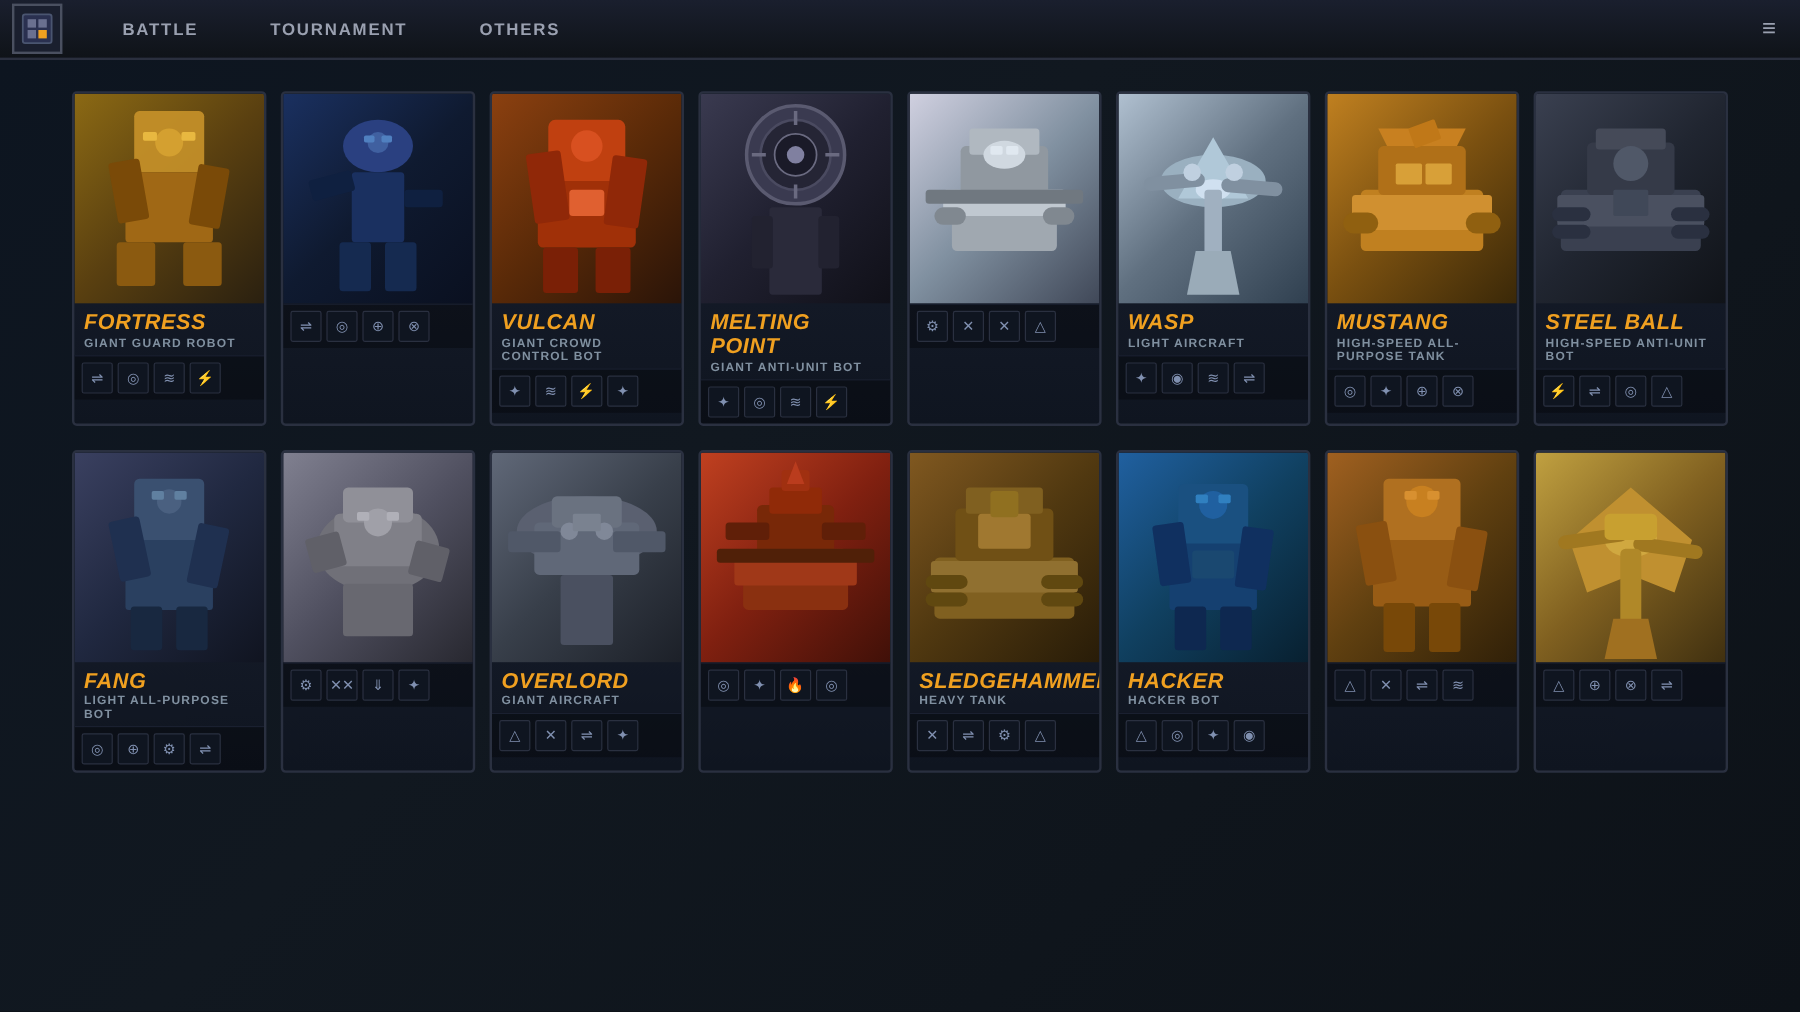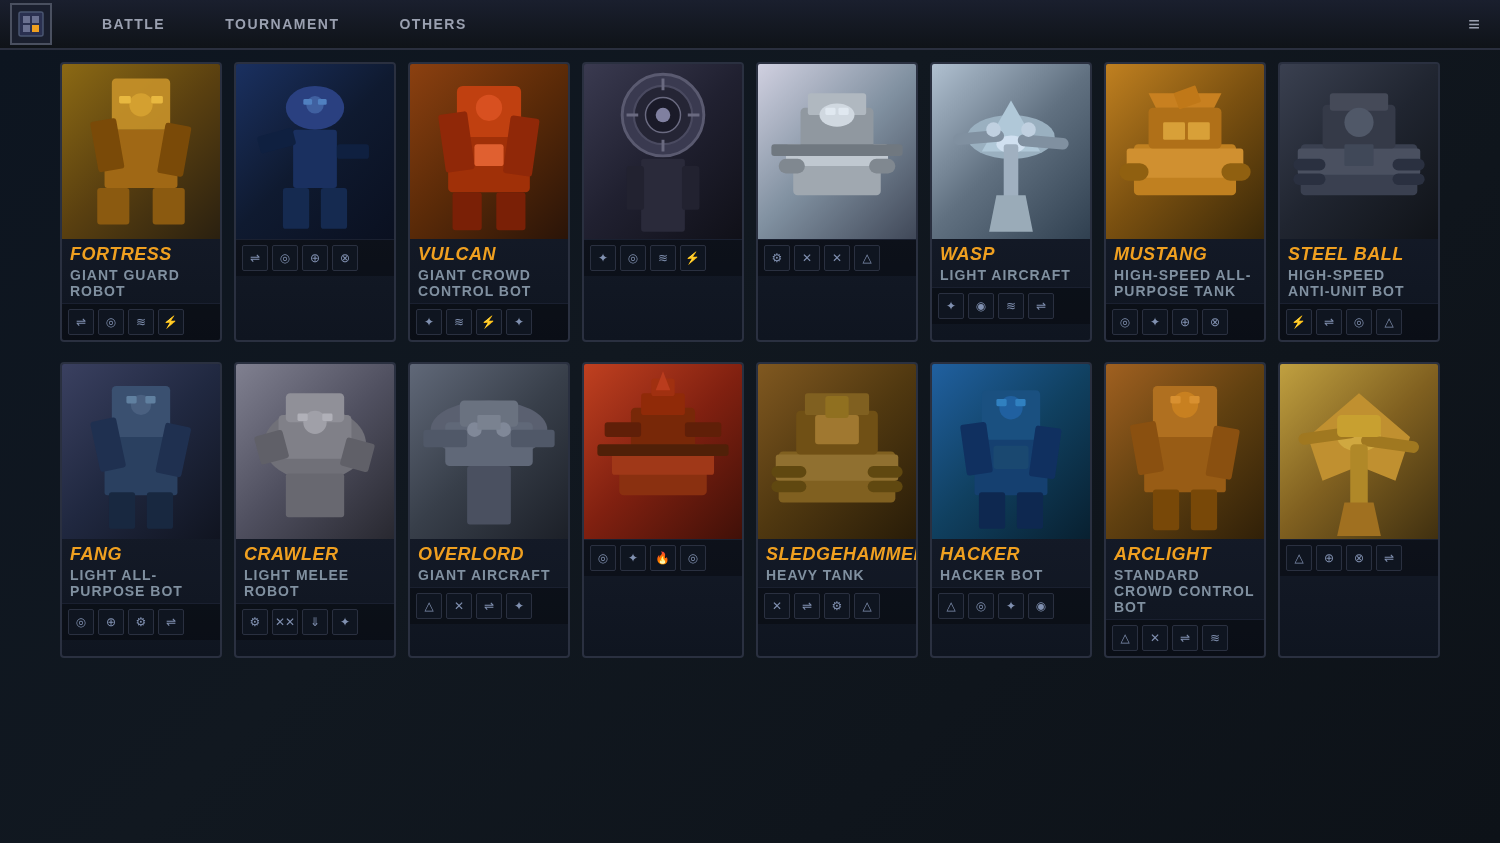--- a/index.html
+++ b/index.html
@@ -71,21 +71,21 @@
     .nav-menu-btn {
       margin-left: auto;
       font-size: 20px;
       cursor: pointer;
       color: #9aa0b0;
       padding: 0 10px;
     }
 
     
     .main-content {
-      padding: 12px 60px;
+      padding: 26px 60px;
       background: linear-gradient(135deg, #0d1520 0%, #111820 40%, #0d1218 100%);
       height: calc(843px - 50px);
       overflow: hidden;
     }
 
     
     .unit-grid {
       display: flex;
       flex-direction: column;
       gap: 20px;
@@ -151,21 +151,21 @@
       font-size: 18px;
       font-weight: 900;
       font-style: italic;
       color: #f0a020;
       line-height: 1.1;
       text-transform: uppercase;
       letter-spacing: 0.5px;
     }
 
     .unit-type {
-      font-size: 14px;
+      font-size: 10px;
       color: #8090a0;
       text-transform: uppercase;
       letter-spacing: 1px;
       margin-top: 2px;
       font-weight: 600;
     }
 
     .unit-icons {
       display: flex;
       gap: 4px;
@@ -313,20 +313,24 @@
               <line x1="50" y1="10" x2="50" y2="18" stroke="#6a6a80" stroke-width="2"></line>
               <line x1="50" y1="52" x2="50" y2="60" stroke="#6a6a80" stroke-width="2"></line>
               <line x1="25" y1="35" x2="33" y2="35" stroke="#6a6a80" stroke-width="2"></line>
               <line x1="67" y1="35" x2="75" y2="35" stroke="#6a6a80" stroke-width="2"></line>
               <rect x="35" y="65" width="30" height="50" rx="2" fill="#2a2a3a"></rect>
               <rect x="25" y="70" width="12" height="30" rx="2" fill="#222230"></rect>
               <rect x="63" y="70" width="12" height="30" rx="2" fill="#222230"></rect>
             </svg>
           </div>
         </div>
+        <div class="unit-card-info">
+          <div class="unit-name">Melting Point</div>
+          <div class="unit-type">GIANT ANTI-UNIT BOT</div>
+        </div>
         <div class="unit-icons">
           <div class="unit-icon">✦</div>
           <div class="unit-icon">◎</div>
           <div class="unit-icon">≋</div>
           <div class="unit-icon">⚡</div>
         </div>
       </div>
 
       <div class="unit-card card-rhino">
         <div class="unit-card-image">
@@ -479,24 +483,20 @@
               <rect x="30" y="20" width="40" height="20" rx="3" fill="#909098"></rect>
               <rect x="8" y="50" width="20" height="20" rx="2" fill="#606068" transform="rotate(-15 8 50)"></rect>
               <rect x="72" y="50" width="20" height="20" rx="2" fill="#606068" transform="rotate(15 72 50)"></rect>
               <circle cx="50" cy="40" r="8" fill="#a0a0a8"></circle>
               <rect x="38" y="34" width="7" height="5" rx="1" fill="#b0b0b8"></rect>
               <rect x="55" y="34" width="7" height="5" rx="1" fill="#b0b0b8"></rect>
               <rect x="30" y="75" width="40" height="30" rx="2" fill="#686870"></rect>
             </svg>
           </div>
         </div>
-        <div class="unit-card-info">
-          <div class="unit-name">Crawler</div>
-          <div class="unit-type">LIGHT MELEE ROBOT</div>
-        </div>
         <div class="unit-icons">
           <div class="unit-icon">⚙</div>
           <div class="unit-icon">✕✕</div>
           <div class="unit-icon">⇓</div>
           <div class="unit-icon">✦</div>
         </div>
       </div>
 
       <div class="unit-card card-overlord">
         <div class="unit-card-image">
@@ -617,24 +617,20 @@
               <rect x="12" y="42" width="18" height="35" rx="2" fill="#8a5010" transform="rotate(-10 12 42)"></rect>
               <rect x="70" y="42" width="18" height="35" rx="2" fill="#8a5010" transform="rotate(10 70 42)"></rect>
               <rect x="28" y="86" width="18" height="28" rx="2" fill="#784808"></rect>
               <rect x="54" y="86" width="18" height="28" rx="2" fill="#784808"></rect>
               <circle cx="50" cy="28" r="9" fill="#c88020"></circle>
               <rect x="40" y="22" width="7" height="5" rx="1" fill="#d89030"></rect>
               <rect x="53" y="22" width="7" height="5" rx="1" fill="#d89030"></rect>
             </svg>
           </div>
         </div>
-        <div class="unit-card-info">
-          <div class="unit-name">Arclight</div>
-          <div class="unit-type">STANDARD CROWD CONTROL BOT</div>
-        </div>
         <div class="unit-icons">
           <div class="unit-icon">△</div>
           <div class="unit-icon">✕</div>
           <div class="unit-icon">⇌</div>
           <div class="unit-icon">≋</div>
         </div>
       </div>
 
       <div class="unit-card card-phoenix">
         <div class="unit-card-image">

